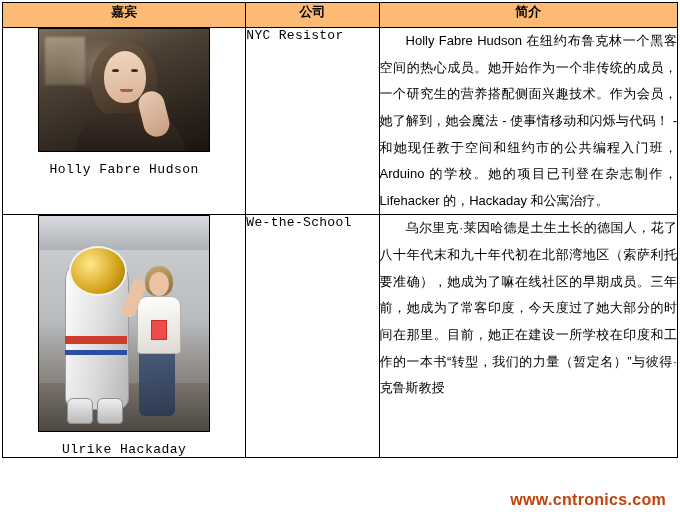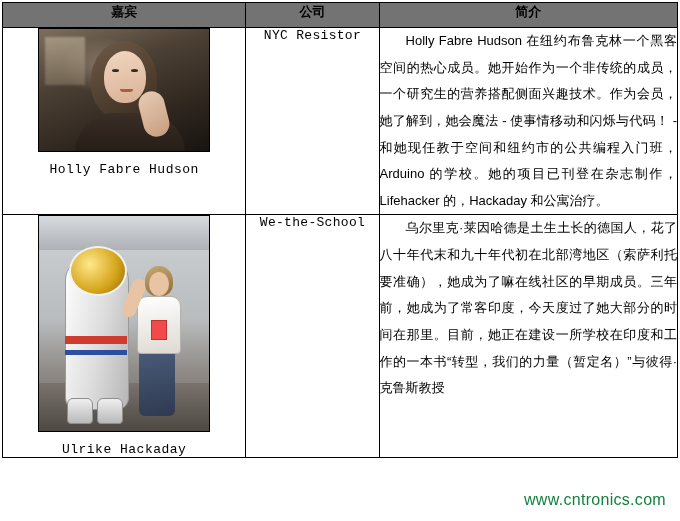--- a/index.html
+++ b/index.html
@@ -19,21 +19,21 @@
     width: 676px;
     margin: 2px 0 0 2px;
     table-layout: fixed;
   }
   table.guest-table td, table.guest-table th {
     border: 1px solid #000000;
     vertical-align: top;
     padding: 0;
   }
   thead th {
-    background: #737373;
+    background: #fdba74;
     text-align: center;
     font-weight: bold;
     font-size: 13px;
     height: 24px;
     padding: 3px 0;
     color: #000;
     font-family: "Liberation Sans", sans-serif;
   }
   col.c-guest { width: 243px; }
   col.c-company { width: 133px; }
@@ -56,21 +56,20 @@
     font-size: 13px;
     color: #000;
     letter-spacing: 0.5px;
   }
   .company-cell {
     padding: 8px 0 0 12px;
     font-family: "Liberation Mono", monospace;
     font-size: 13px;
     color: #000;
     letter-spacing: 0.3px;
-    text-align: center;
   }
   .intro-cell {
     padding: 8px 10px 8px 10px;
     font-size: 13px;
     line-height: 2.05;
     color: #000;
     text-align: justify;
     text-justify: inter-ideograph;
     font-family: "Liberation Sans", sans-serif;
   }
@@ -313,13 +312,13 @@
       </td>
       <td class="company-cell">We-the-School</td>
       <td class="intro-cell">
         <p>乌尔里克·莱因哈德是土生土长的德国人，花了八十年代末和九十年代初在北部湾地区（索萨利托要准确），她成为了嘛在线社区的早期成员。三年前，她成为了常客印度，今天度过了她大部分的时间在那里。目前，她正在建设一所学校在印度和工作的一本书“转型，我们的力量（暂定名）”与彼得·克鲁斯教授</p>
       </td>
     </tr>
 
   </tbody>
 </table>
 
-<div class="watermark" style="color: #15803d;">www.cntronics.com</div>
+<div class="watermark" style="color: #c2410c; font-weight: bold;">www.cntronics.com</div>
 
 </body></html>

